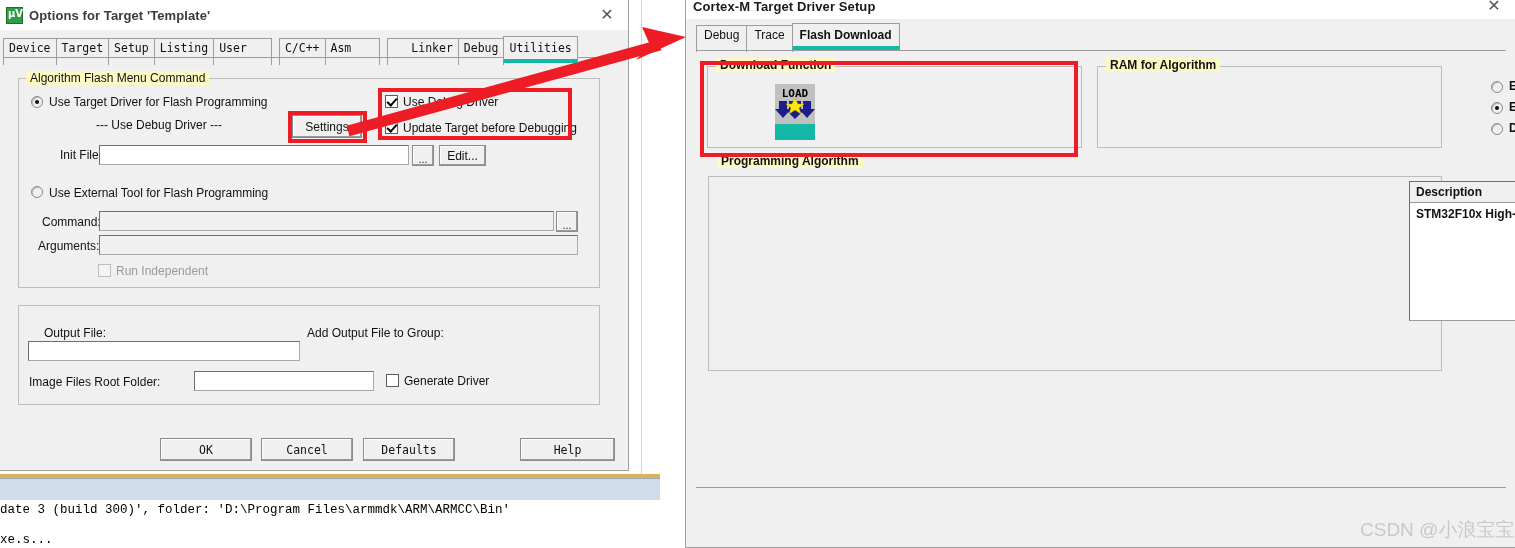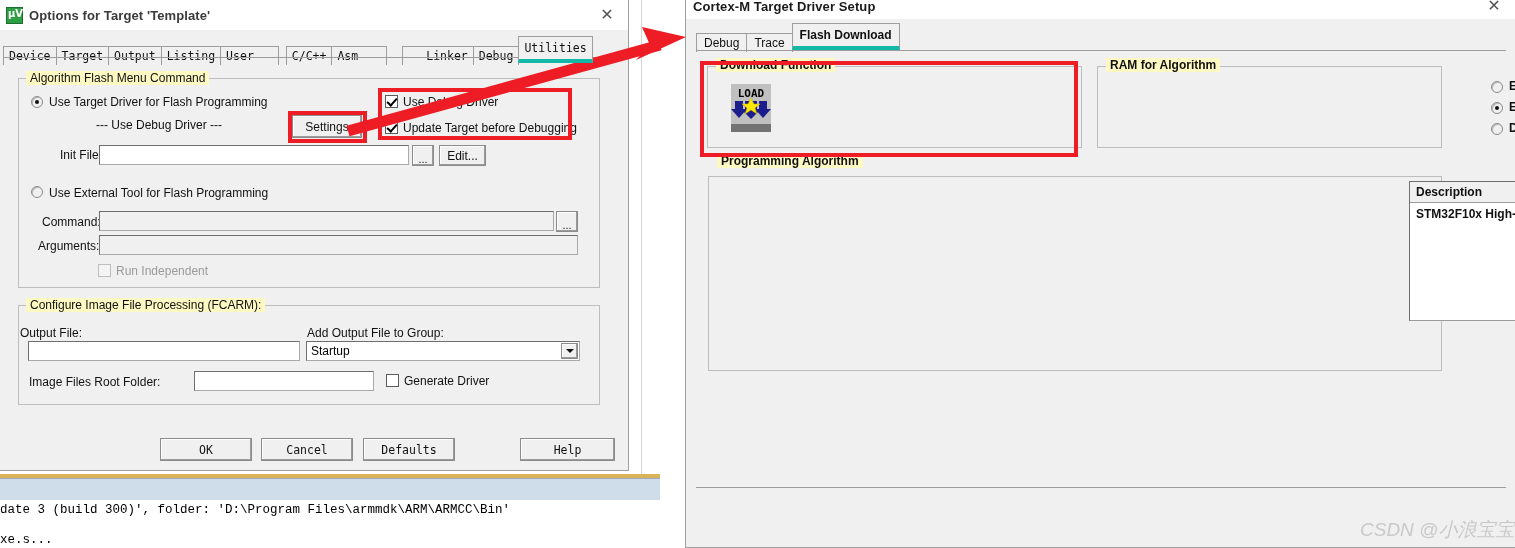--- a/index.html
+++ b/index.html
@@ -31,21 +31,21 @@
   .dlg-title-text { font-size:13px; font-weight:bold; color:#3b3b3b; margin-left:6px; letter-spacing:0.1px; }
   .dlg-title-text.black { color:#1a1a1a; }
   .dlg-close { margin-left:auto; width:30px; height:22px; display:flex; align-items:center; justify-content:center;
     color:#555; font-size:16px; line-height:1; }
   .uv-icon { width:17px; height:17px; background:#2e9e44; border:1px solid #1d6e2e; position:relative;
      display:inline-block; }
   .uv-icon::after { content:"\00B5V"; position:absolute; left:1px; top:0px; color:#fff; font-size:10px; font-weight:bold;
      font-family:"DejaVu Sans", sans-serif; }
 
   
-  .tabstrip { position:absolute; display:flex; align-items:flex-end; }
+  .tabstrip { position:absolute; display:flex; }
   .tab {
     border:1px solid #9d9d9d; border-bottom:none; background:#f0f0f0;
     padding:2px 7px 2px 7px; margin-right:-1px; font-size:12px; color:#111;
     position:relative; top:2px;
   }
   .tab.keilfont { font-family:"DejaVu Sans Mono", monospace; font-size:11.5px; padding:2px 5px; }
   .tab.active { background:#f0f0f0; top:0; padding-top:4px; padding-bottom:4px; border-bottom:4px solid #14b8a6; z-index:3; font-weight:bold; }
   .tab.active.keilfont { font-weight:normal; }
   .tabline { position:absolute; border-top:1px solid #9d9d9d; }
 
@@ -97,24 +97,24 @@
   .tbl-th.left { justify-content:flex-start; padding-left:6px; }
   .tbl-row { display:flex; height:22px; align-items:center; }
   .tbl-td { display:flex; align-items:center; justify-content:center; font-size:12px; font-weight:bold; color:#111; }
   .tbl-td.left { justify-content:flex-start; padding-left:6px; }
 
   
   .redbox { position:absolute; border:4px solid #ee1c25; }
   .redarrow { position:absolute; left:0; top:0; pointer-events:none; }
 
   
-  .loadicon { position:absolute; width:40px; height:48px; background:#737373; }
+  .loadicon { position:absolute; width:40px; height:56px; background:#14b8a6;margin-left:44px; }
 
   .watermark { position:absolute; font-size:19px; color:#c9c9c9; white-space:nowrap;
-      font-family:"Liberation Sans", sans-serif;font-style:italic; }
+      font-family:"Liberation Sans", sans-serif; }
 </style>
 </head>
 <body>
 
 <div id="root">
 
   <div class="editor-bg"></div>
   <div class="editor-gutterline" style="left:641px;top:0;width:1px;height:474px;"></div>
   <div class="editor-asterisk" style="left:620px;top:28px;">*</div>
   <div class="editor-asterisk" style="left:620px;top:163px;">*</div>
@@ -127,26 +127,26 @@
 
     <div class="dlg-title plain">
       <span class="uv-icon"></span>
       <span class="dlg-title-text">Options for Target 'Template'</span>
       <span class="dlg-close">✕</span>
     </div>
 
     <div class="tabstrip" style="left:3px;top:36px;">
       <div class="tab keilfont"><span>Device</span></div>
       <div class="tab keilfont"><span>Target</span></div>
-      <div class="tab keilfont"><span>Output</span></div>
+      <div class="tab keilfont"><span>Setup</span></div>
       <div class="tab keilfont"><span>Listing</span></div>
       <div class="tab keilfont" style="padding-right:24px;"><span>User</span></div>
       <div class="tab keilfont" style="margin-left:8px;"><span>C/C++</span></div>
       <div class="tab keilfont" style="padding-right:28px;"><span>Asm</span></div>
-      <div class="tab keilfont" style="margin-left:16px;padding-left:23px;"><span>Linker</span></div>
+      <div class="tab keilfont" style="margin-left:8px;padding-left:23px;"><span>Linker</span></div>
       <div class="tab keilfont"><span>Debug</span></div>
       <div class="tab keilfont active"><span>Utilities</span></div>
     </div>
     <div class="tabline" style="left:3px;top:57px;width:614px;"></div>
 
     <div class="group" style="left:18px;top:78px;width:582px;height:210px;"></div>
     <div class="group-label" style="left:26px;top:71px;">Algorithm Flash Menu Command</div>
 
     <div class="radio on" style="left:31px;top:96px;"></div>
     <div class="lbl" style="left:49px;top:95px;">Use Target Driver for Flash Programming</div>
@@ -187,32 +187,27 @@
 
     <div class="lbl" style="left:38px;top:239px;">Arguments:</div>
     <div class="txtbox" style="left:99px;top:235px;width:479px;height:20px;">
       <span class="txtbox-val"></span>
     </div>
 
     <div class="cbx dim" style="left:98px;top:264px;"></div>
     <div class="lbl dim" style="left:116px;top:264px;">Run Independent</div>
 
     <div class="group" style="left:18px;top:305px;width:582px;height:100px;"></div>
-    <div class="group-label" style="left:26px;top:298px;">Configure Image File Processing (FCARM):</div>
-
-    <div class="lbl" style="left:20px;top:326px;">Output File:</div>
+
+    <div class="lbl" style="left:44px;top:326px;">Output File:</div>
     <div class="txtbox white" style="left:28px;top:341px;width:272px;height:20px;">
       <span class="txtbox-val"></span>
     </div>
 
     <div class="lbl" style="left:307px;top:326px;">Add Output File  to Group:</div>
-    <div class="combo" style="left:306px;top:341px;width:274px;height:20px;">
-      <span class="combo-val">Startup</span>
-      <span class="combo-arrow"></span>
-    </div>
 
     <div class="lbl" style="left:29px;top:375px;">Image Files Root Folder:</div>
     <div class="txtbox white" style="left:194px;top:371px;width:180px;height:20px;">
       <span class="txtbox-val"></span>
     </div>
     <div class="cbx" style="left:386px;top:374px;"></div>
     <div class="lbl" style="left:404px;top:374px;">Generate Driver</div>
 
     <div class="btn mono" style="left:160px;top:438px;width:92px;height:23px;">
       <span>OK</span>

